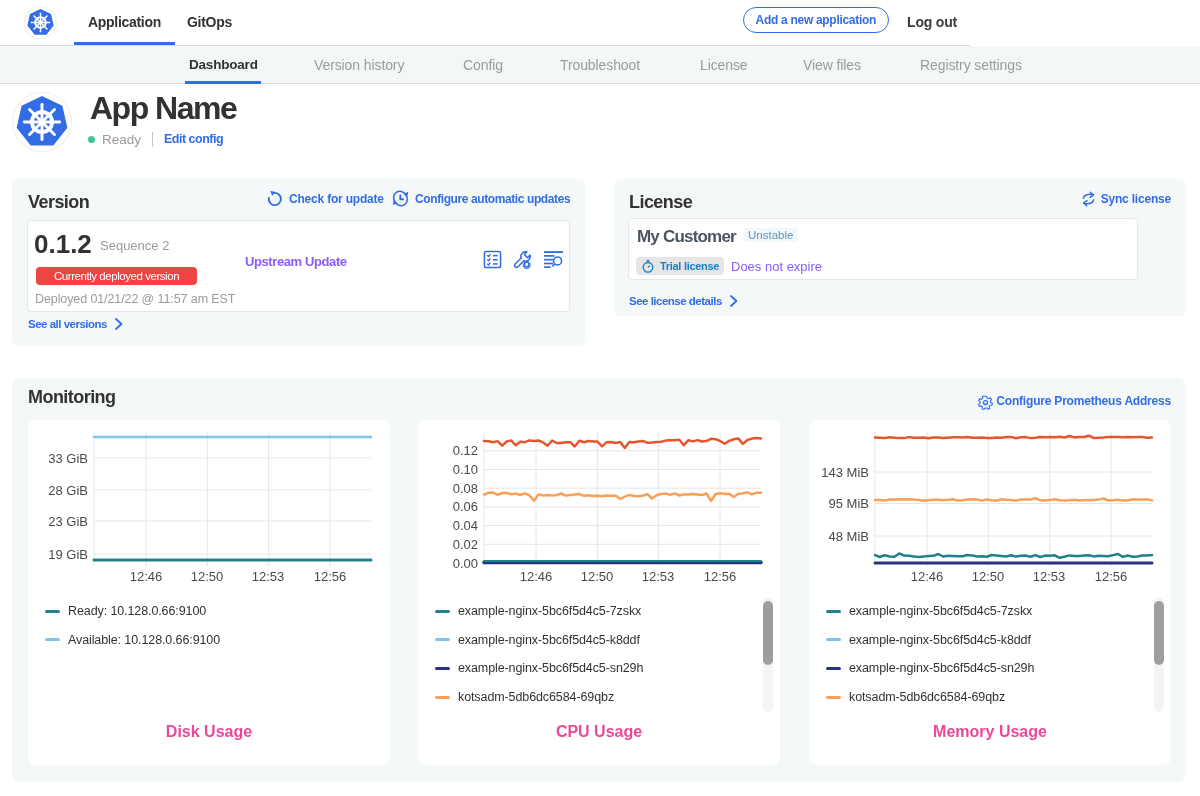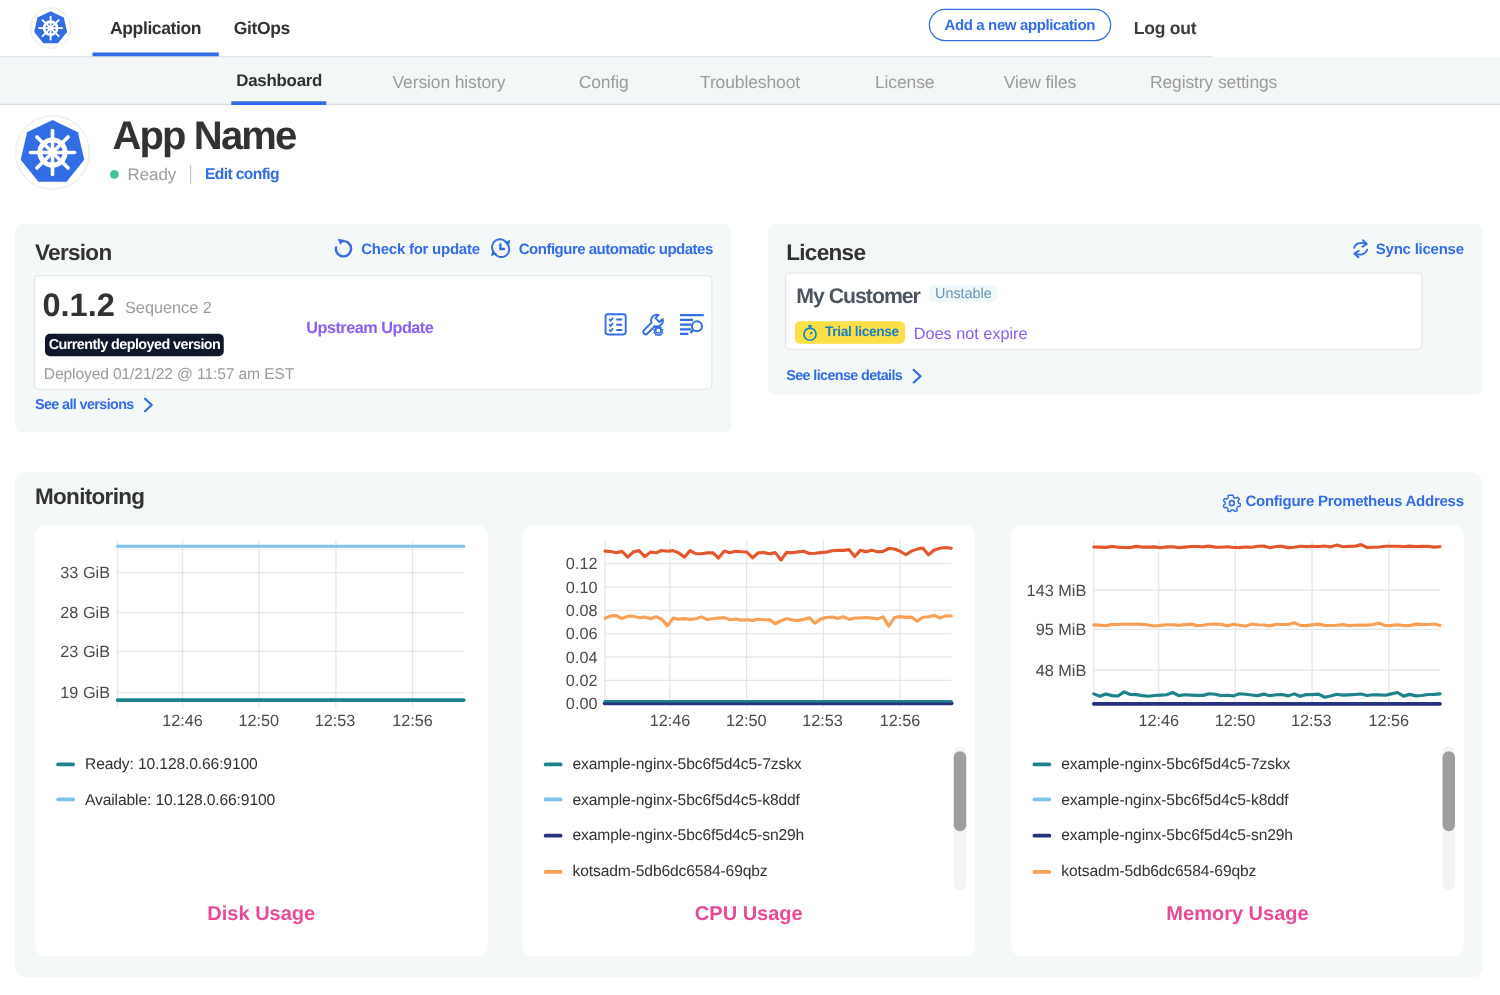--- a/index.html
+++ b/index.html
@@ -15,23 +15,23 @@
 .apptitle { position:absolute; left:90px; top:90px; font-size:32px; font-weight:700; color:#323232; letter-spacing:-1.5px; }
 .ready-row { position:absolute; left:88px; top:131px; height:16px; display:flex; align-items:center; font-size:13.5px; }
 .dot { width:7px; height:7px; border-radius:50%; background:#42c498; margin-right:7px; }
 .vr { width:1px; height:15px; background:#c4c7ca; margin:0 11px; }
 .bluelink { color:#326de6; font-weight:700; }
 .card { position:absolute; background:#f5f8f9; border-radius:6px; }
 .card h2 { font-size:18px; font-weight:700; color:#323232; letter-spacing:-0.55px; }
 .whitebox { position:absolute; background:#fff; border:1px solid #e3e7ea; border-radius:4px; }
 .linkrow { display:flex; align-items:center; font-size:12px; font-weight:700; color:#326de6; letter-spacing:-0.2px; }
 .linkrow svg { margin-right:6px; }
-.badge-green { display:inline-block; background:#0f172a; color:#fff; font-size:11.5px; font-weight:700; padding:3px 3px; border-radius:4px; letter-spacing:-0.45px; }
+.badge-green { display:inline-block; background:#ef4444; color:#fff; font-size:11.5px; font-weight:400; padding:3px 18px; border-radius:4px; letter-spacing:-0.45px; }
 .badge-unstable { display:inline-block; background:#f1f8fc; color:#6694b8; font-size:11.5px; padding:1px 5px; border-radius:4px; }
-.badge-trial { display:inline-flex; align-items:center; background:#fde047; color:#1a7fc1; font-size:11px; font-weight:700; padding:1.5px 5px; border-radius:4px; letter-spacing:-0.3px; }
+.badge-trial { display:inline-flex; align-items:center; background:#e5e5e5; color:#1a7fc1; font-size:11px; font-weight:700; padding:1.5px 5px; border-radius:4px; letter-spacing:-0.3px; }
 .chartcard { position:absolute; top:42px; width:362px; height:345px; background:#fff; border-radius:8px; }
 .leg-row { position:absolute; left:17px; display:flex; align-items:center; height:14px; }
 .leg-dash { width:15px; height:3px; border-radius:2px; flex:none; }
 .leg-lbl { margin-left:8px; font-size:12.5px; color:#323232; letter-spacing:-0.1px; }
 .ctitle { position:absolute; left:0; width:100%; text-align:center; top:303px; font-size:16px; font-weight:700; color:#ec4899; }
 .sb-track { position:absolute; right:7px; top:177px; width:10px; height:115px; background:#f4f4f4; border-radius:5px; }
 .sb-thumb { position:absolute; left:0; top:4px; width:10px; height:64px; background:#9e9e9e; border-radius:5px; }
 </style></head>
 <body>
 <div class="topnav">

